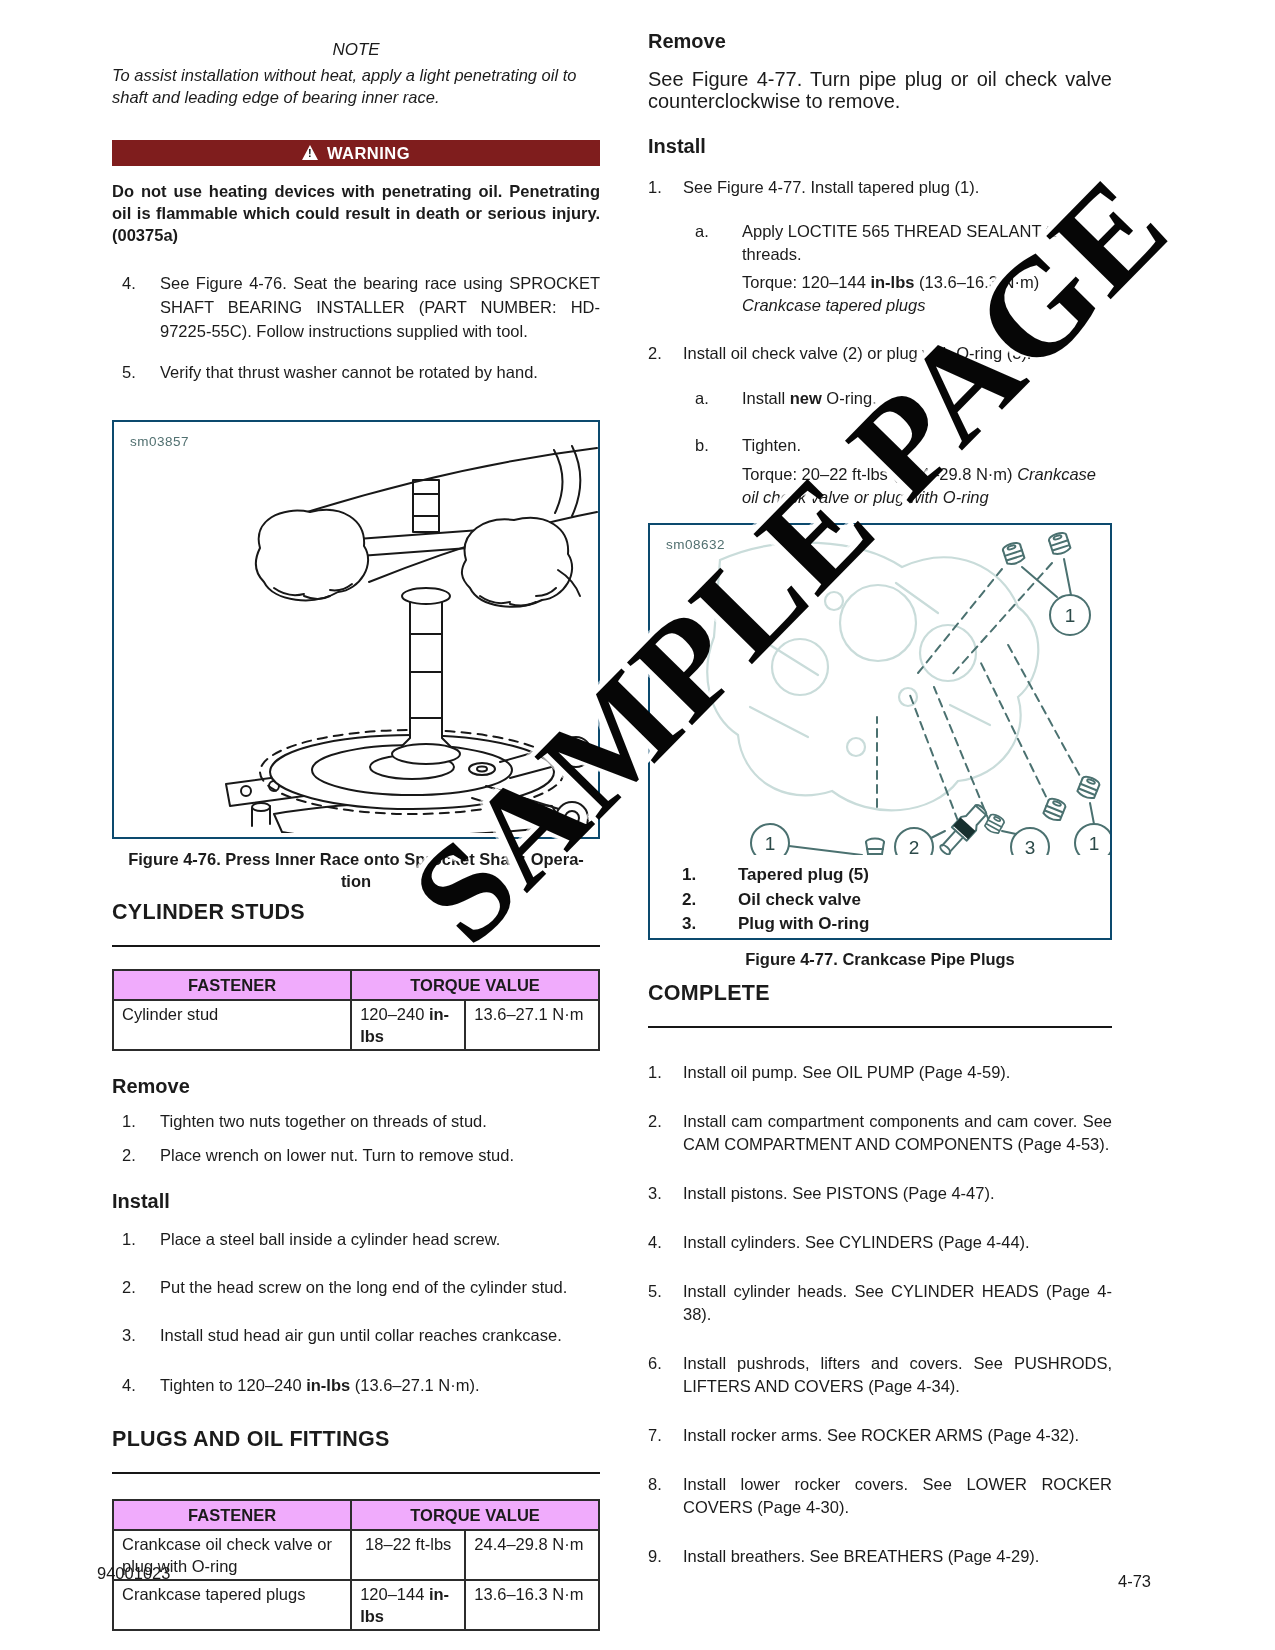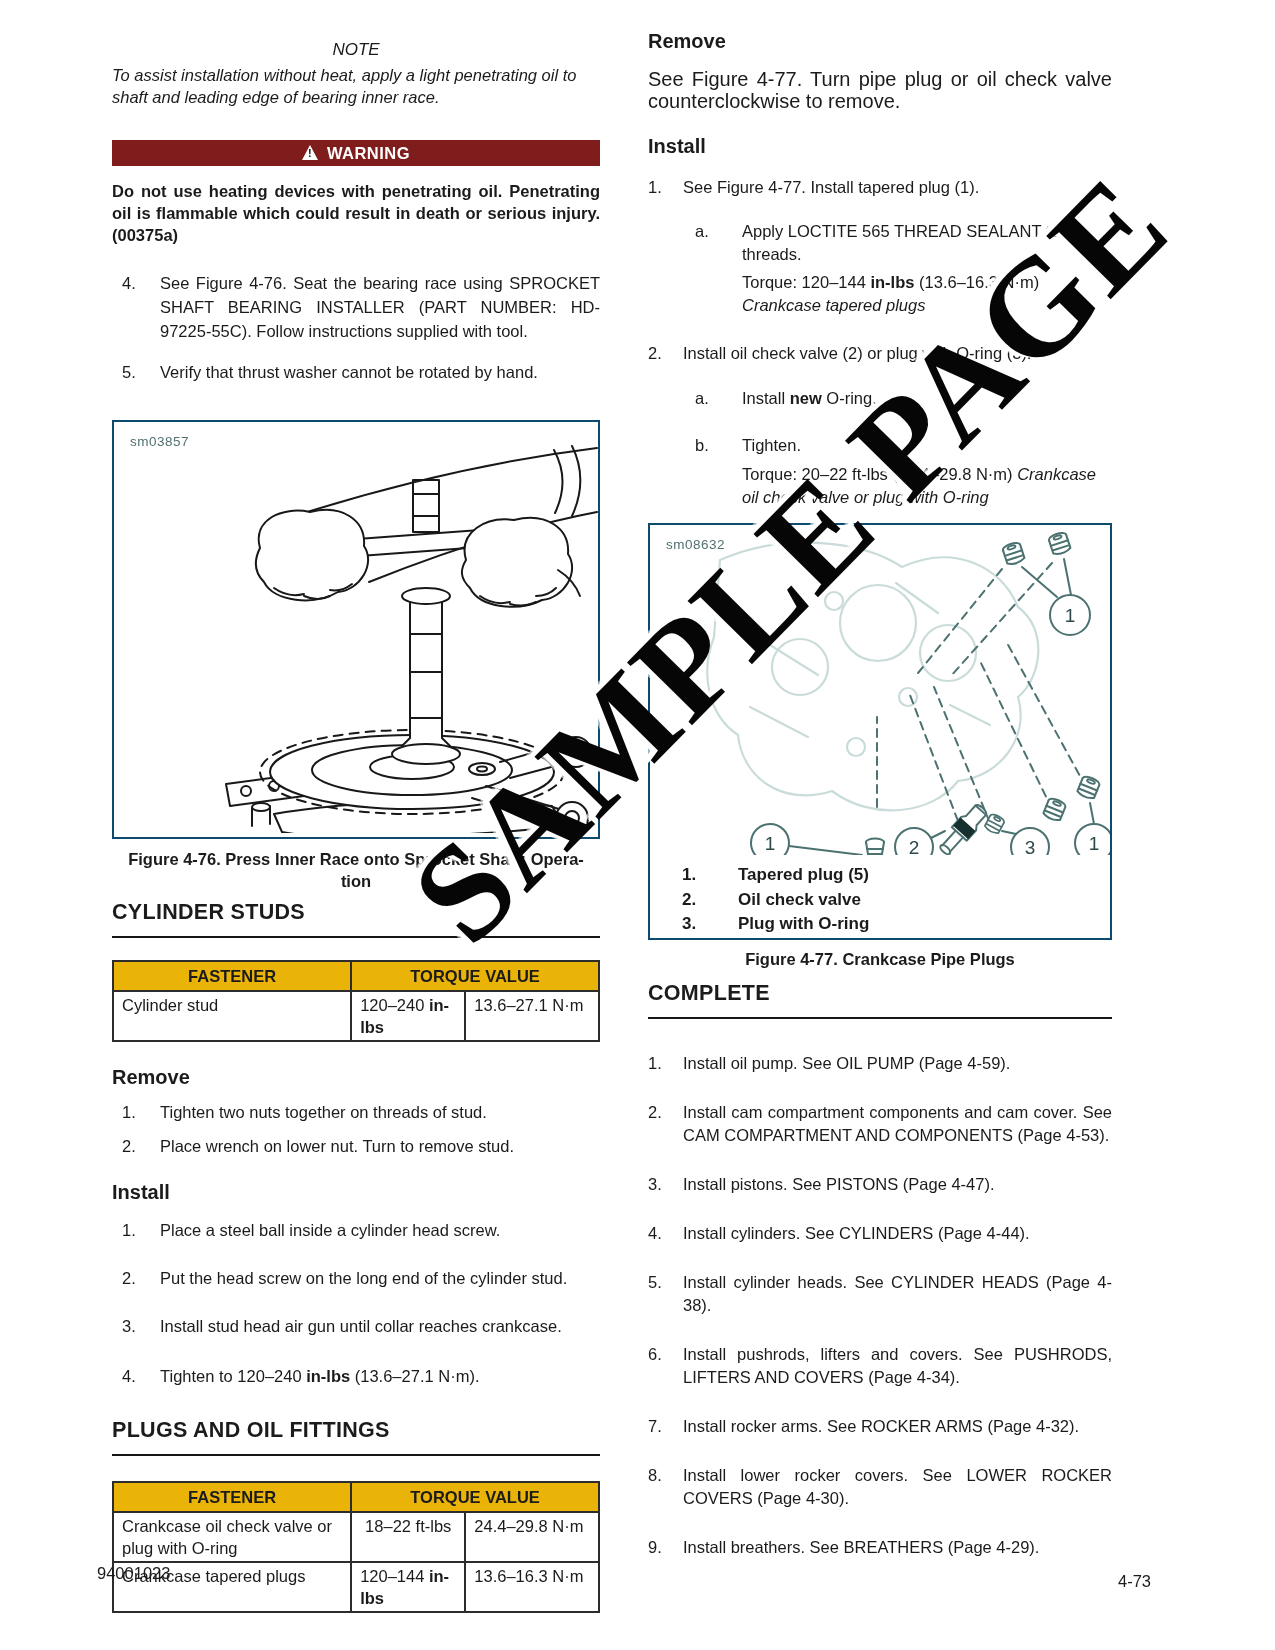--- a/index.html
+++ b/index.html
@@ -25,25 +25,25 @@
   .rstep .n{position:absolute;left:0;top:0;}
   .substep{position:relative;padding-left:94px;font-size:16.5px;line-height:23px;}
   .substep .n{position:absolute;left:47px;top:0;}
   .torque{margin-left:94px;font-size:16.5px;line-height:23px;}
   .figbox{position:relative;border:2px solid #0c4a6e;background:#ffffff;}
   .figbox-76{height:415px;margin-top:36px;}
   .figbox-77{height:413px;margin-top:14px;}
   .smtag{position:absolute;left:16px;top:12px;font-size:13.5px;color:#517070;letter-spacing:.5px;}
   .figcap{font-weight:bold;font-size:16.5px;text-align:center;line-height:22px;margin-top:10px;white-space:nowrap;}
   .h-sec{font-size:21.5px;font-weight:bold;letter-spacing:.3px;border-bottom:2.5px solid #161616;
-         padding-bottom:11px;margin-top:0;}
+         padding-bottom:20px;margin-top:0;}
   .h-sub{font-size:20px;font-weight:bold;}
   table.tq{border-collapse:collapse;width:100%;font-size:16.5px;}
   table.tq th,table.tq td{border:2px solid #2c2c2c;padding:2px 8px;line-height:22px;}
-  table.tq th{background:#eab308;font-weight:bold;text-align:center;height:24px;margin-left:43px;}
+  table.tq th{background:#f0abfc;font-weight:bold;text-align:center;height:24px;margin-left:43px;}
   table.tq td{vertical-align:top;}
   td.c{text-align:center;}
   .legend{position:absolute;left:32px;right:10px;top:338px;}
   .legend-row{position:relative;padding-left:56px;font-weight:bold;font-size:17px;line-height:24.5px;}
   .legend-row .n{position:absolute;left:0;top:0;}
   .c-step{position:relative;padding-left:35px;font-size:16.5px;line-height:23px;
           text-align:justify;margin-bottom:26px;}
   .c-step .n{position:absolute;left:0;top:0;}
   .footer-item{position:absolute;font-size:16.5px;color:#1b1b1b;}
   .watermark{position:absolute;left:225px;top:470px;width:1130px;height:180px;line-height:180px;

